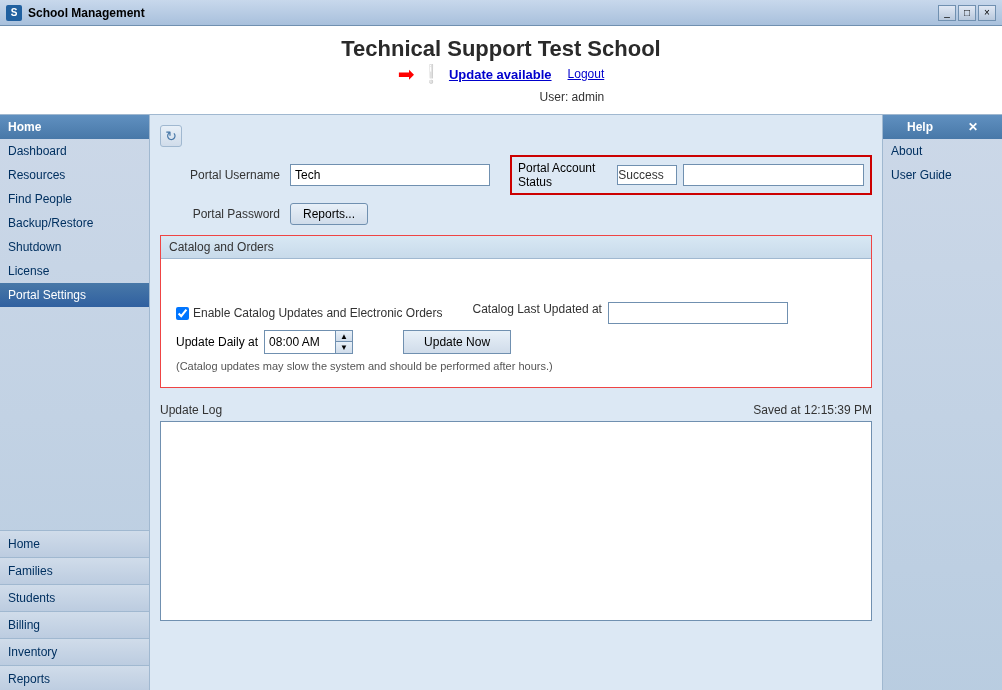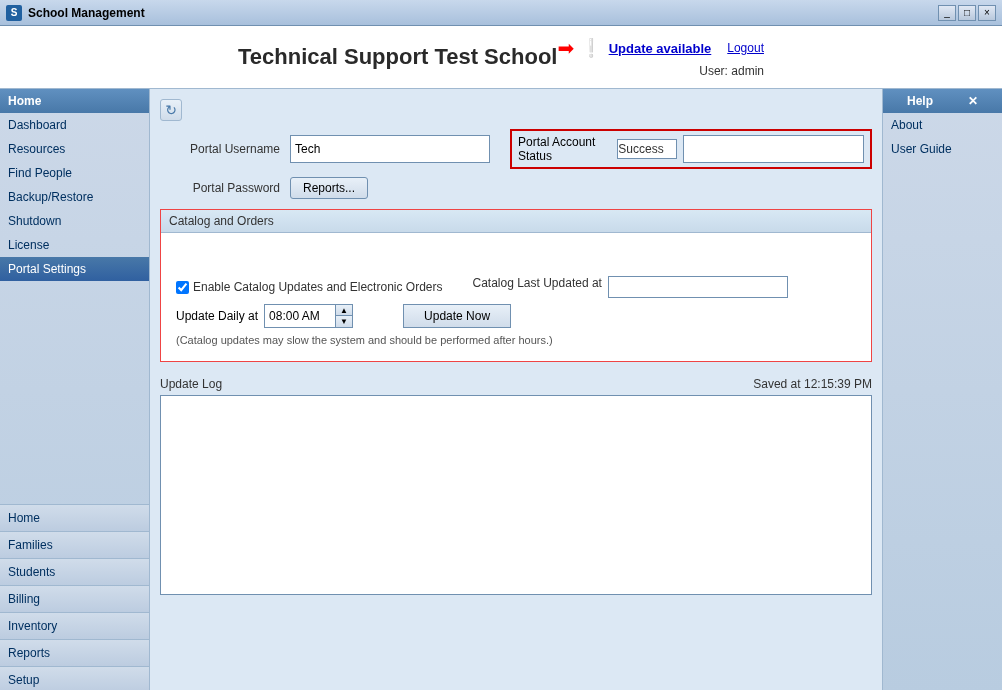--- a/index.html
+++ b/index.html
@@ -19,20 +19,21 @@
     .title-bar-controls { display: flex; gap: 2px; }
     .title-bar-btn { width: 18px; height: 16px; background: linear-gradient(to bottom, #e0e8f4, #b8c8dc); border: 1px solid #7090b0; font-size: 10px; display: flex; align-items: center; justify-content: center; cursor: pointer; }
 
     
     .app-header {
       background: white;
       padding: 10px 20px;
       display: flex; align-items: center; justify-content: center;
       border-bottom: 1px solid #a0b8d0;
       min-height: 60px;
+      flex-direction: column;
     }
     .app-title { font-size: 22px; font-weight: bold; color: #2a2a2a; }
     .header-right { display: flex; flex-direction: column; align-items: flex-end; gap: 4px; }
     .update-available-row { display: flex; align-items: center; gap: 6px; }
     .arrow-icon { color: red; font-size: 20px; }
     .update-link { color: #0000cc; text-decoration: underline; font-weight: bold; font-size: 13px; cursor: pointer; }
     .logout-link { color: #0000cc; text-decoration: underline; font-size: 12px; cursor: pointer; margin-left: 10px; }
     .user-info { font-size: 12px; color: #333; }
 
     
@@ -117,21 +118,21 @@
       font-size: 14px; color: #4878a8;
       margin-bottom: 8px;
     }
 
     
     .form-row {
       display: flex; align-items: center; gap: 10px; margin-bottom: 8px;
     }
     .form-label { width: 120px; text-align: right; color: #333; }
     .form-input {
-      width: 200px; height: 28px;
+      width: 200px; height: 22px;
       border: 1px solid #7090b0;
       background: white;
       padding: 2px 4px;
       font-size: 12px;
     }
     .portal-status-value {
       background: white;
       border: 1px solid #7090b0;
       padding: 2px 0;
       font-size: 12px;

